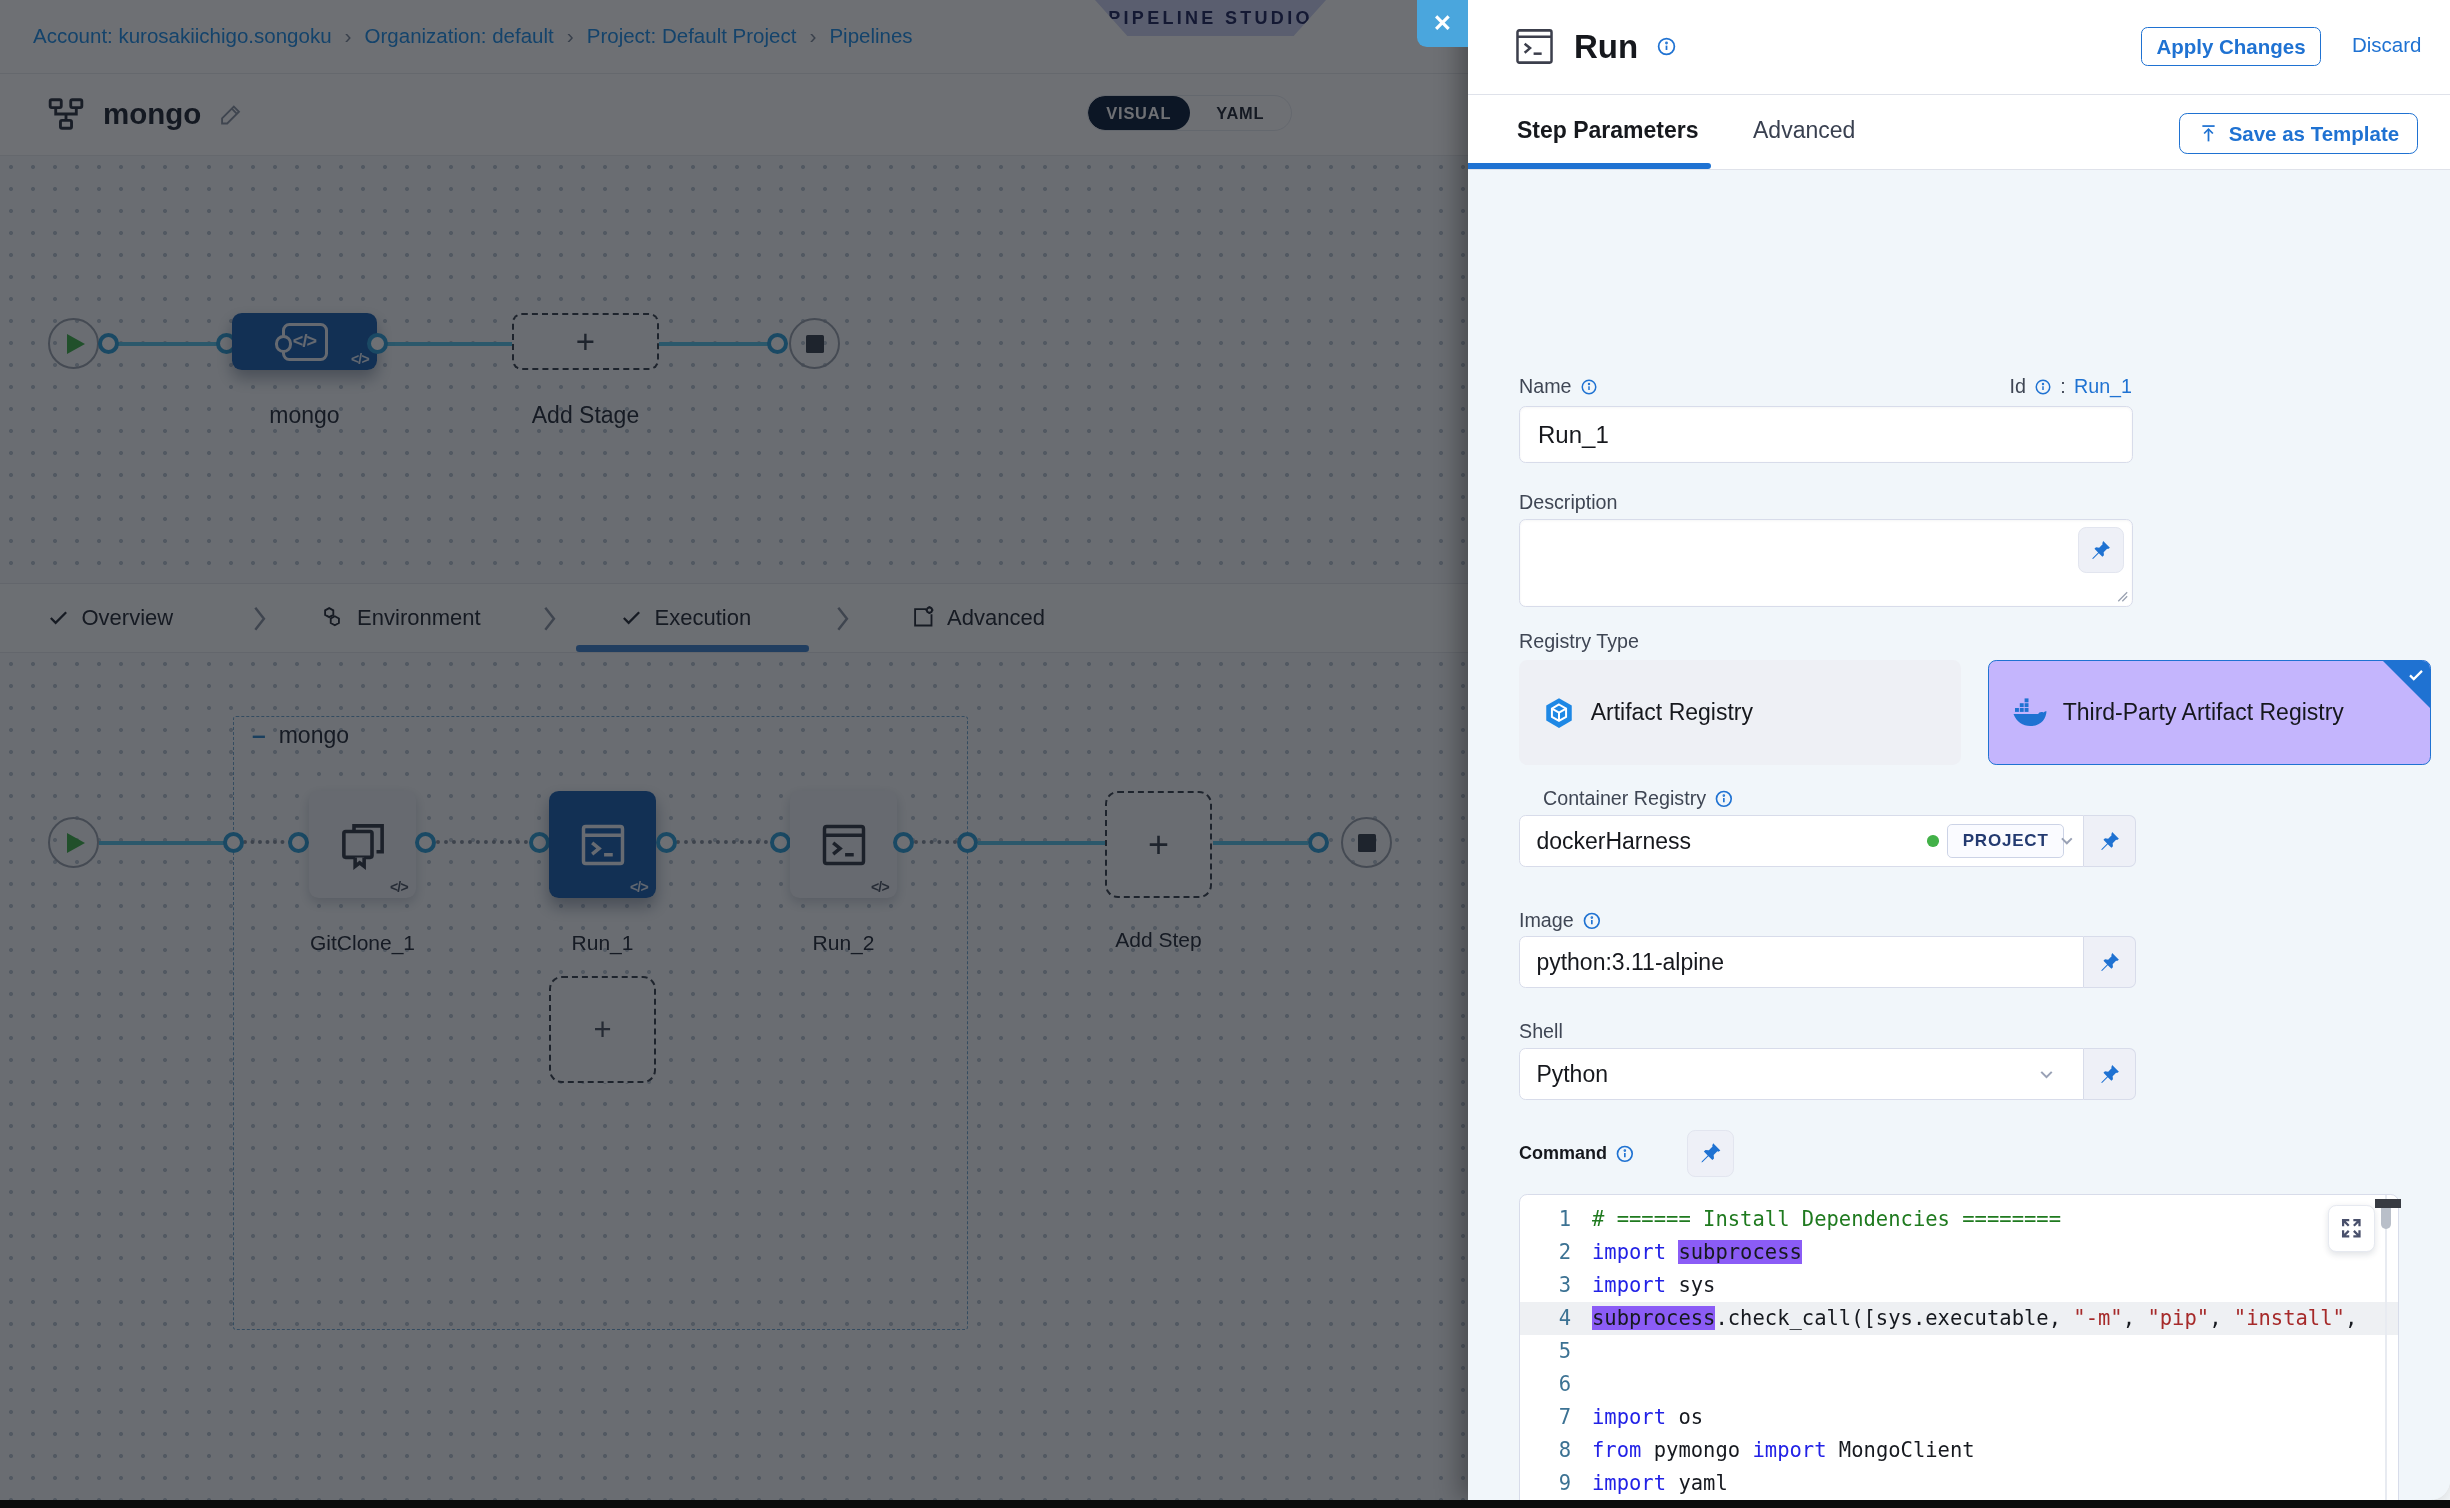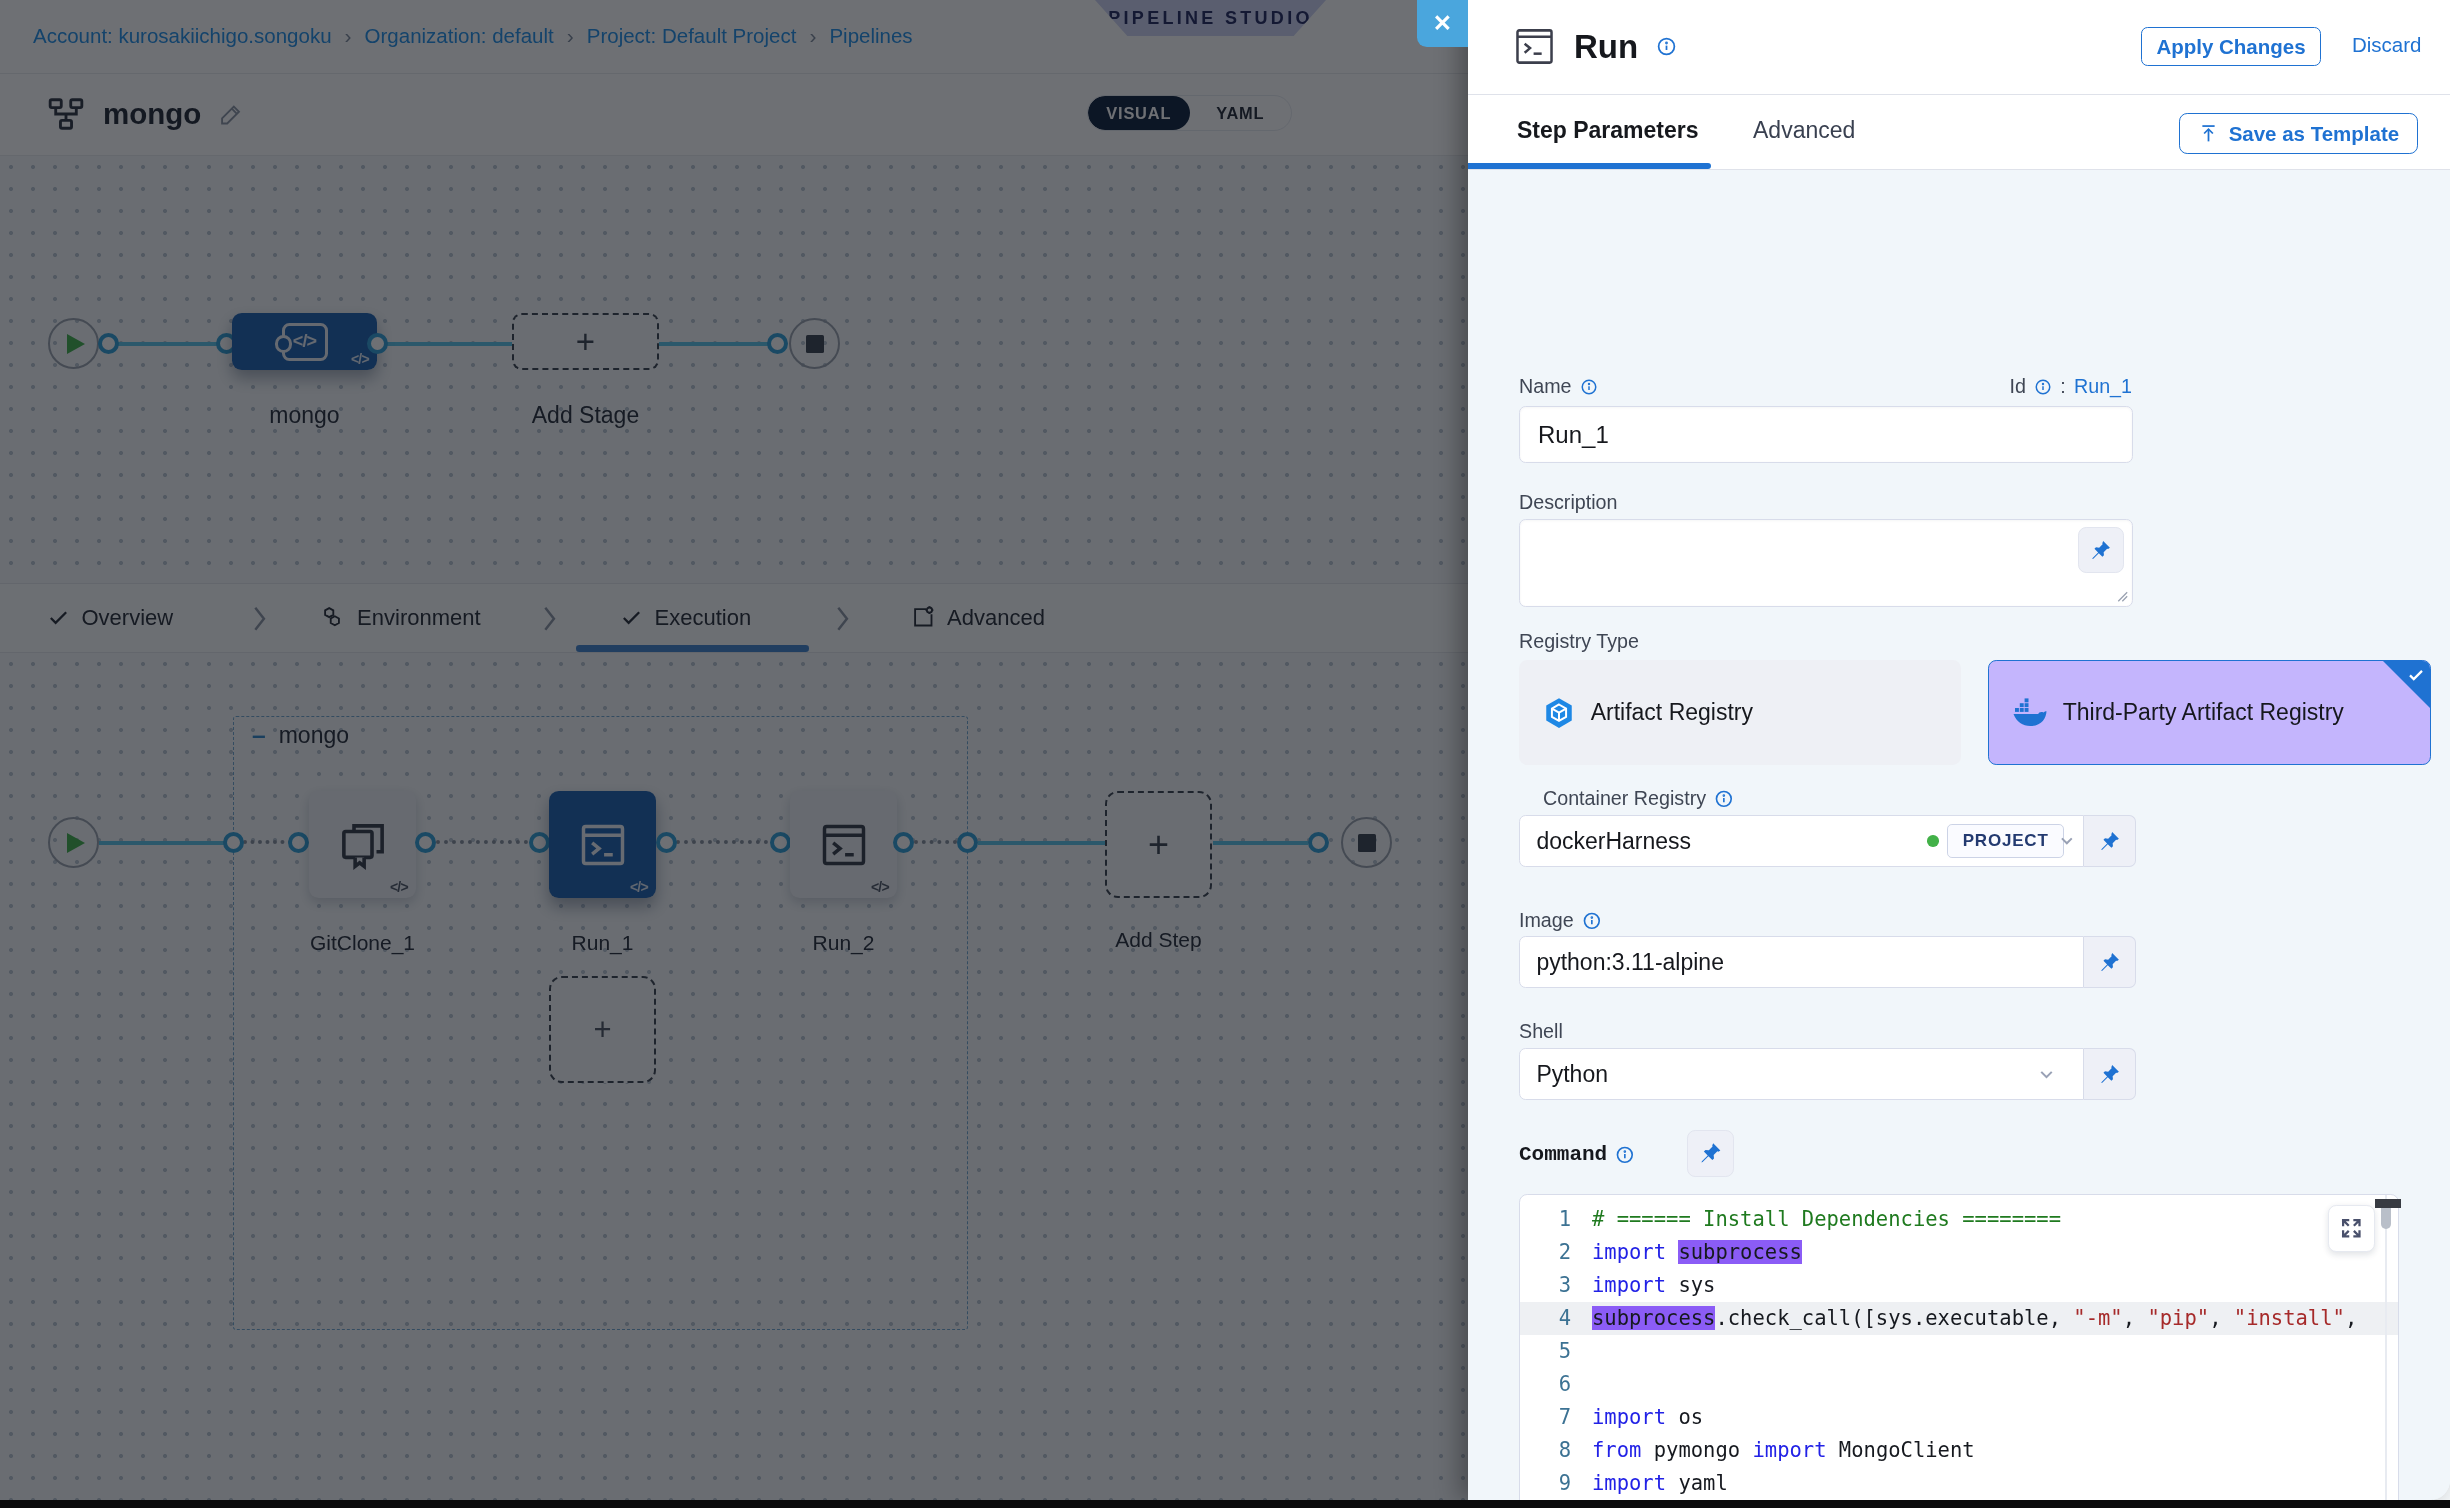--- a/index.html
+++ b/index.html
@@ -101,21 +101,21 @@
     border-bottom:1.6px solid #dfe2ea; }
   .dtab { position:absolute; top:0; height:70px; display:flex; align-items:center; font-size:23px;
     color:#394050; cursor:pointer; }
   .dtab.active { font-weight:bold; color:#16181d; }
   .dtab-underline { position:absolute; left:0; bottom:0; width:243px; height:5.7px; background:#1f72d2;
     border-radius:0 3.3px 3.3px 0; }
   #save-template-btn { position:absolute; left:711px; top:18px; width:239px; height:41px; gap:9.8px; border-radius:8.2px; }
 
   .drawer-content { position:absolute; left:0; top:170px; width:100%; height:1330px; background:#f1f6fa; }
   .flabel { position:absolute; display:flex; align-items:center; gap:8.2px; font-size:19.7px; color:#3f4654; }
-  .flabel.bold { font-weight:bold; color:#16181d; font-size:21px;font-family:Liberation Mono, monospace; }
+  .flabel.bold { font-weight:bold; color:#16181d; font-size:18px; }
   .finput { background:#ffffff; border:1.6px solid #d8dcea; border-radius:6.6px; font-size:24px; color:#16181d;
     display:flex; align-items:center; padding:0 18px; position:absolute;
     box-shadow:inset 0 0.8px 2.5px rgba(20,30,60,.05); }
   .fgroup { position:absolute; display:flex; }
   .fgroup .gin { width:565px; height:52px; background:#ffffff; border:1.6px solid #d8dcea;
     border-radius:6.6px 0 0 6.6px; display:flex; align-items:center; padding:0 16.4px; font-size:23px; color:#16181d;
     position:relative; }
   .fgroup .gpin { width:52px; height:52px; background:#eef0f7; border:1.6px solid #d8dcea; border-left:none;
     border-radius:0 6.6px 6.6px 0; display:flex; align-items:center; justify-content:center; cursor:pointer; }
   .pin-btn { background:#eef0f7; border:0.8px solid #e2e5ef; border-radius:8.2px; display:flex;

